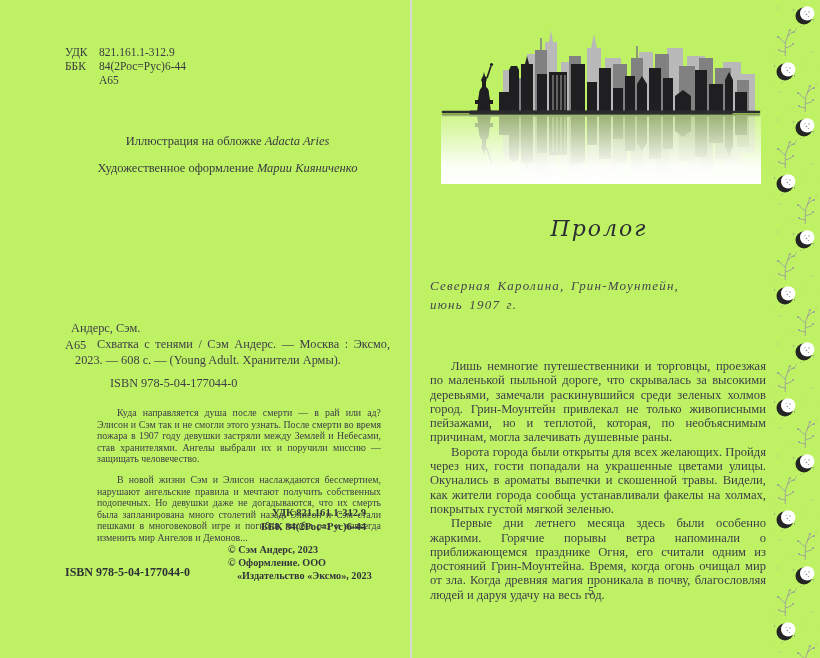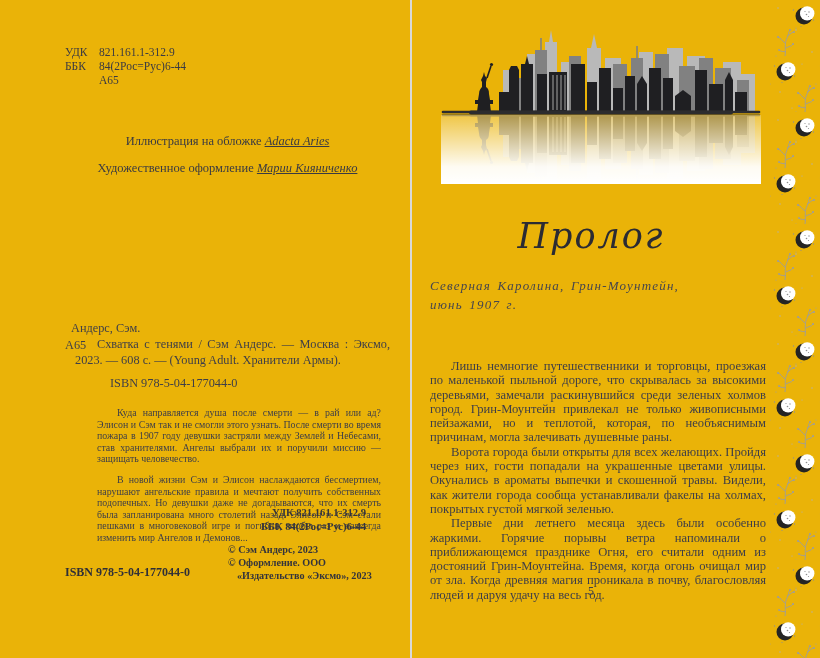--- a/index.html
+++ b/index.html
@@ -1,48 +1,48 @@
 <!DOCTYPE html>
 <html><head>
 <meta charset="utf-8">
 <style>
   html,body{margin:0;padding:0;background:#ffffff;}
   .sheet{
-    position:relative;width:820px;height:658px;background:#eab308;overflow:hidden;
+    position:relative;width:820px;height:658px;background:#bef264;overflow:hidden;
     font-family:"Liberation Serif", serif;color:#3e3e48;
   }
   
   .page-left{position:absolute;left:0;top:0;width:410px;height:658px;}
   .udk-top{position:absolute;left:65px;top:45px;font-size:11.5px;line-height:14px;color:#3a3a42;}
   .udk-top .row{white-space:nowrap;}
   .udk-top .lbl{display:inline-block;width:34px;}
   .credit{position:absolute;left:65px;width:325px;text-align:center;font-size:12.5px;color:#3a3a42;}
-  .credit .ital{font-style:italic;text-decoration:underline;}
+  .credit .ital{font-style:italic;}
   .credit1{top:134px;}
   .credit2{top:161px;}
   .card{position:absolute;left:65px;top:320px;width:325px;font-size:12.3px;line-height:16px;}
   .card .author{margin-left:6px;font-weight:normal;}
   .card .desc-wrap{position:relative;}
   .card .code{position:absolute;left:0;top:1px;}
   .card .desc{margin-left:10px;text-indent:22px;text-align:justify;}
   .card .isbn{margin-left:45px;margin-top:7px;}
   .annotation{position:absolute;left:88px;top:398px;width:302px;font-size:9.9px;line-height:11.6px;text-align:justify;color:#3e3e48;}
   .annotation p{margin:9px;text-indent:20px;}
   .udk-footer{position:absolute;left:88px;top:506px;width:278px;text-align:right;font-weight:bold;font-size:10.6px;line-height:13.5px;color:#34343c;}
   .copyright{position:absolute;left:228px;top:543px;width:162px;font-size:10.2px;font-weight:bold;line-height:13px;color:#34343c;}
   .copyright .hang{text-indent:-9px;padding-left:9px;}
   .isbn-bottom{position:absolute;left:65px;top:565px;font-weight:bold;font-size:12px;color:#2f2f38;}
   
   .gutter{position:absolute;left:410px;top:0;width:2px;height:658px;background:#d9d9d9;}
   
   .page-right{position:absolute;left:412px;top:0;width:358px;height:658px;}
   .skyline{position:absolute;left:28px;top:12px;}
   .chapter-title{
-    position:absolute;left:0;top:216px;width:358px;text-align:center;
-    font-family:"DejaVu Serif", serif;font-style:italic;font-size:35px;letter-spacing:2px;color:#2b2b33;
+    position:absolute;left:8px;top:216px;width:358px;text-align:center;
+    font-family:"DejaVu Serif", serif;font-style:italic;font-size:22px;letter-spacing:2px;color:#2b2b33;
   }
   .dateline{position:absolute;left:18px;top:276px;font-style:italic;font-size:13px;line-height:19px;
     letter-spacing:1.2px;word-spacing:2px;color:#46464e;}
   .body-text{position:absolute;left:18px;top:323px;width:336px;font-size:12.6px;line-height:14.3px;
     text-align:justify;color:#3e3e48;margin-top:36px;}
   .body-text p{margin:0;text-indent:21px;}
   .page-number{position:absolute;left:0;top:584px;width:358px;text-align:center;font-size:12px;color:#3e3e48;}
   
   .ornament{position:absolute;right:0;top:0;width:50px;height:658px;}
 </style>

